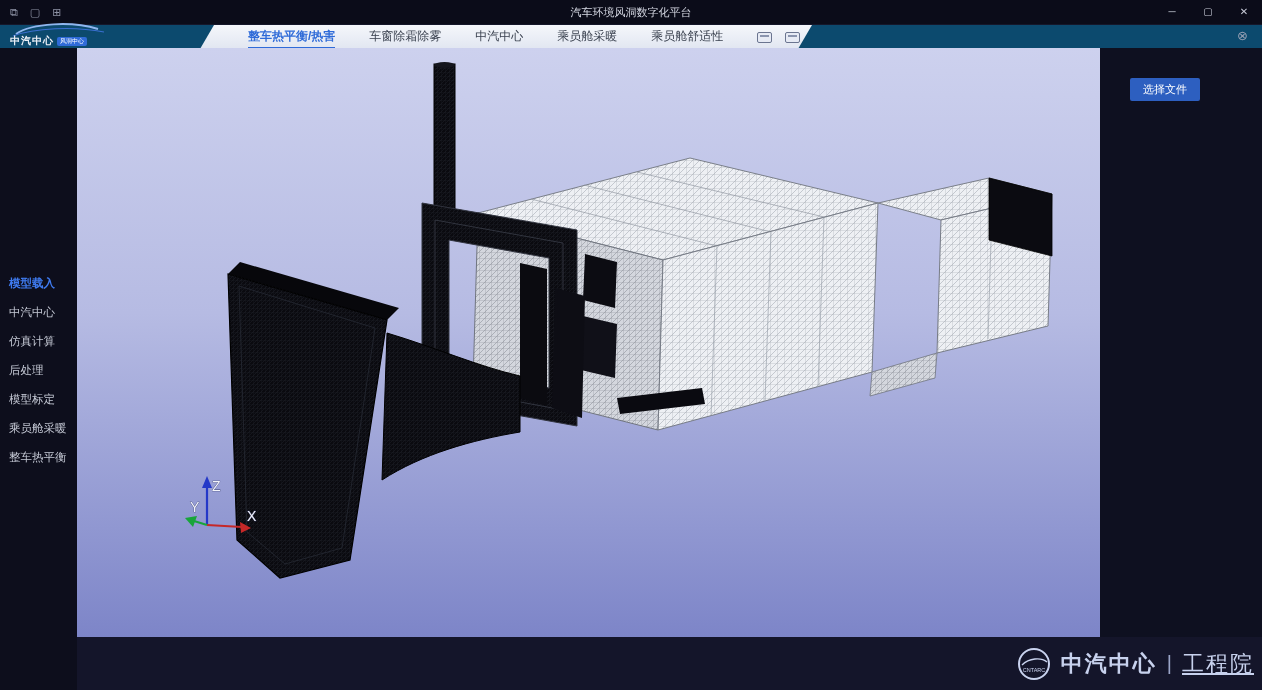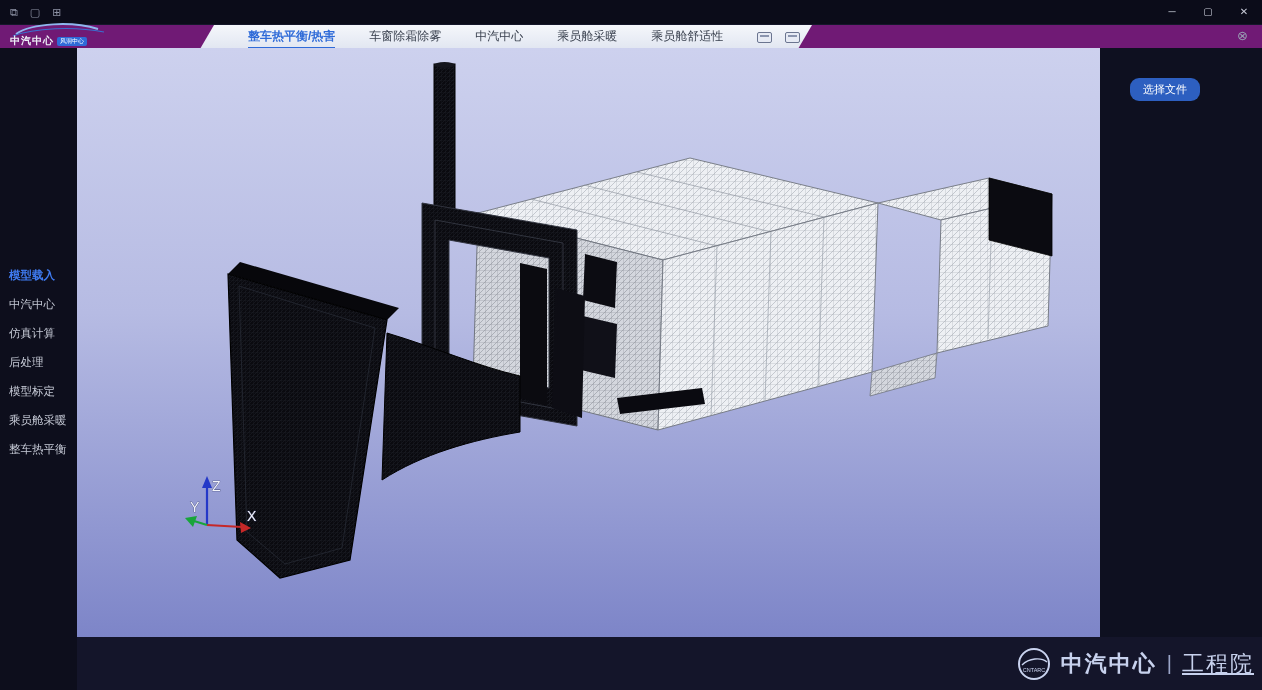--- a/index.html
+++ b/index.html
@@ -10,68 +10,69 @@
     -webkit-font-smoothing:antialiased;
   }
   
   .titlebar{position:absolute;left:0;top:0;width:1262px;height:24px;background:#0b0c19;display:flex;align-items:center;}
   .tb-left{display:flex;gap:12px;padding-left:10px;font-size:11px;color:#8f94a6;z-index:2;}
   .tb-icon{cursor:default;}
   .tb-title{position:absolute;left:0;right:0;text-align:center;font-size:11px;color:#d6d9e4;}
   .tb-controls{margin-left:auto;display:flex;z-index:2;}
   .tb-btn{width:36px;text-align:center;font-size:10px;color:#c9cdd9;line-height:24px;cursor:default;}
   
-  .navrow{position:absolute;left:0;top:24px;width:1262px;height:24px;background:#701a75;border-top:1px solid #15172a;box-sizing:border-box;}
+  .navrow{position:absolute;left:0;top:24px;width:1262px;height:24px;background:#0c4a6e;border-top:1px solid #15172a;box-sizing:border-box;}
   .nav-band{position:absolute;left:200px;top:0;width:612px;height:24px;
     background:linear-gradient(180deg,#f5f7fb,#e1e6f1);
     clip-path:polygon(14px 0,100% 0,calc(100% - 14px) 100%,0 100%);
     display:flex;gap:34px;padding-left:48px;box-sizing:border-box;}
   .tab{font-size:12px;line-height:22px;height:24px;color:#39404e;white-space:nowrap;box-sizing:border-box;cursor:default;}
   .tab.active{color:#2f6bd8;font-weight:bold;border-bottom:2px solid #2f6bd8;}
   .nav-tools{position:absolute;left:757px;top:7px;display:flex;gap:13px;}
   .tool{width:13px;height:9px;border:1px solid #6b7590;border-radius:2px;background:#e6eaf4;position:relative;}
   .tool:after{content:"";position:absolute;left:2px;right:2px;top:2px;height:2px;background:#8a94ae;}
   .settings{position:absolute;right:14px;top:3px;font-size:13px;color:#99a1b5;}
   
   .app-logo{position:absolute;left:8px;top:25px;width:140px;height:23px;z-index:6;}
   .logo-swoosh{position:absolute;left:2px;top:-4px;}
   .logo-row{position:absolute;left:2px;bottom:0;display:flex;align-items:center;gap:3px;}
   .logo-name{font-size:10px;font-weight:bold;color:#eef1f8;letter-spacing:1px;}
   .logo-badge{font-size:6px;background:#2f6bd8;color:#fff;padding:1px 3px;border-radius:2px;line-height:7px;}
   
-  .sidebar{position:absolute;left:0;top:52px;width:56px;bottom:0;background:#0d0e1c;}
+  .sidebar{position:absolute;left:0;top:60px;width:56px;bottom:0;background:#0d0e1c;}
   .menu{margin-top:209px;}
   .side-item{height:29px;line-height:29px;padding-left:9px;font-size:11.5px;color:#c6cad6;cursor:default;white-space:nowrap;}
   .side-item.active{color:#3f7bf0;font-weight:bold;}
   
   .viewport{position:absolute;left:77px;top:48px;width:1023px;height:589px;
     background:linear-gradient(180deg,#cdd1ee 0%,#b6bbe3 45%,#7d85c8 100%);}
   .viewport svg{position:absolute;left:0;top:0;}
   
   .right-panel{position:absolute;left:1100px;top:48px;right:0;bottom:53px;background:#0e1020;}
   .rp-title{padding:9px 0 0 9px;font-size:11px;color:#dfe3ee;}
-  .rp-btn{display:block;margin:30px 0 0 30px;background:#2d5fc0;color:#fff;border:none;border-radius:9px;
+  .rp-btn{display:block;margin:30px 0 0 30px;background:#2d5fc0;color:#fff;border:none;border-radius:2px;
     font-size:11px;padding:4px 13px;font-family:inherit;cursor:default;}
   
   .footer{position:absolute;left:77px;bottom:0;right:0;height:53px;background:#14152a;}
   .footer-logo{position:absolute;right:8px;top:50%;transform:translateY(-50%);display:flex;align-items:center;gap:10px;color:#c7d1ed;}
   .f-brand{font-size:22px;font-weight:bold;letter-spacing:2px;}
   .f-div{font-size:20px;color:#9aa5c8;font-weight:normal;}
   .f-org{font-size:22px;letter-spacing:2px;text-decoration:underline;}
   .axis-label{font-size:14px;fill:#f2f3fa;paint-order:stroke;stroke:#3a4070;stroke-width:0.6px;}
 </style>
 </head>
 <body>
 
 <div class="titlebar">
   <div class="tb-left">
     <span class="tb-icon">⧉</span>
     <span class="tb-icon">▢</span>
     <span class="tb-icon">⊞</span>
   </div>
+  <div class="tb-title">汽车环境风洞数字化平台</div>
   <div class="tb-controls">
     <span class="tb-btn">─</span>
     <span class="tb-btn">▢</span>
     <span class="tb-btn">✕</span>
   </div>
 </div>
 
 <div class="navrow">
   <div class="nav-band">
     <div class="tab active">整车热平衡/热害</div>

